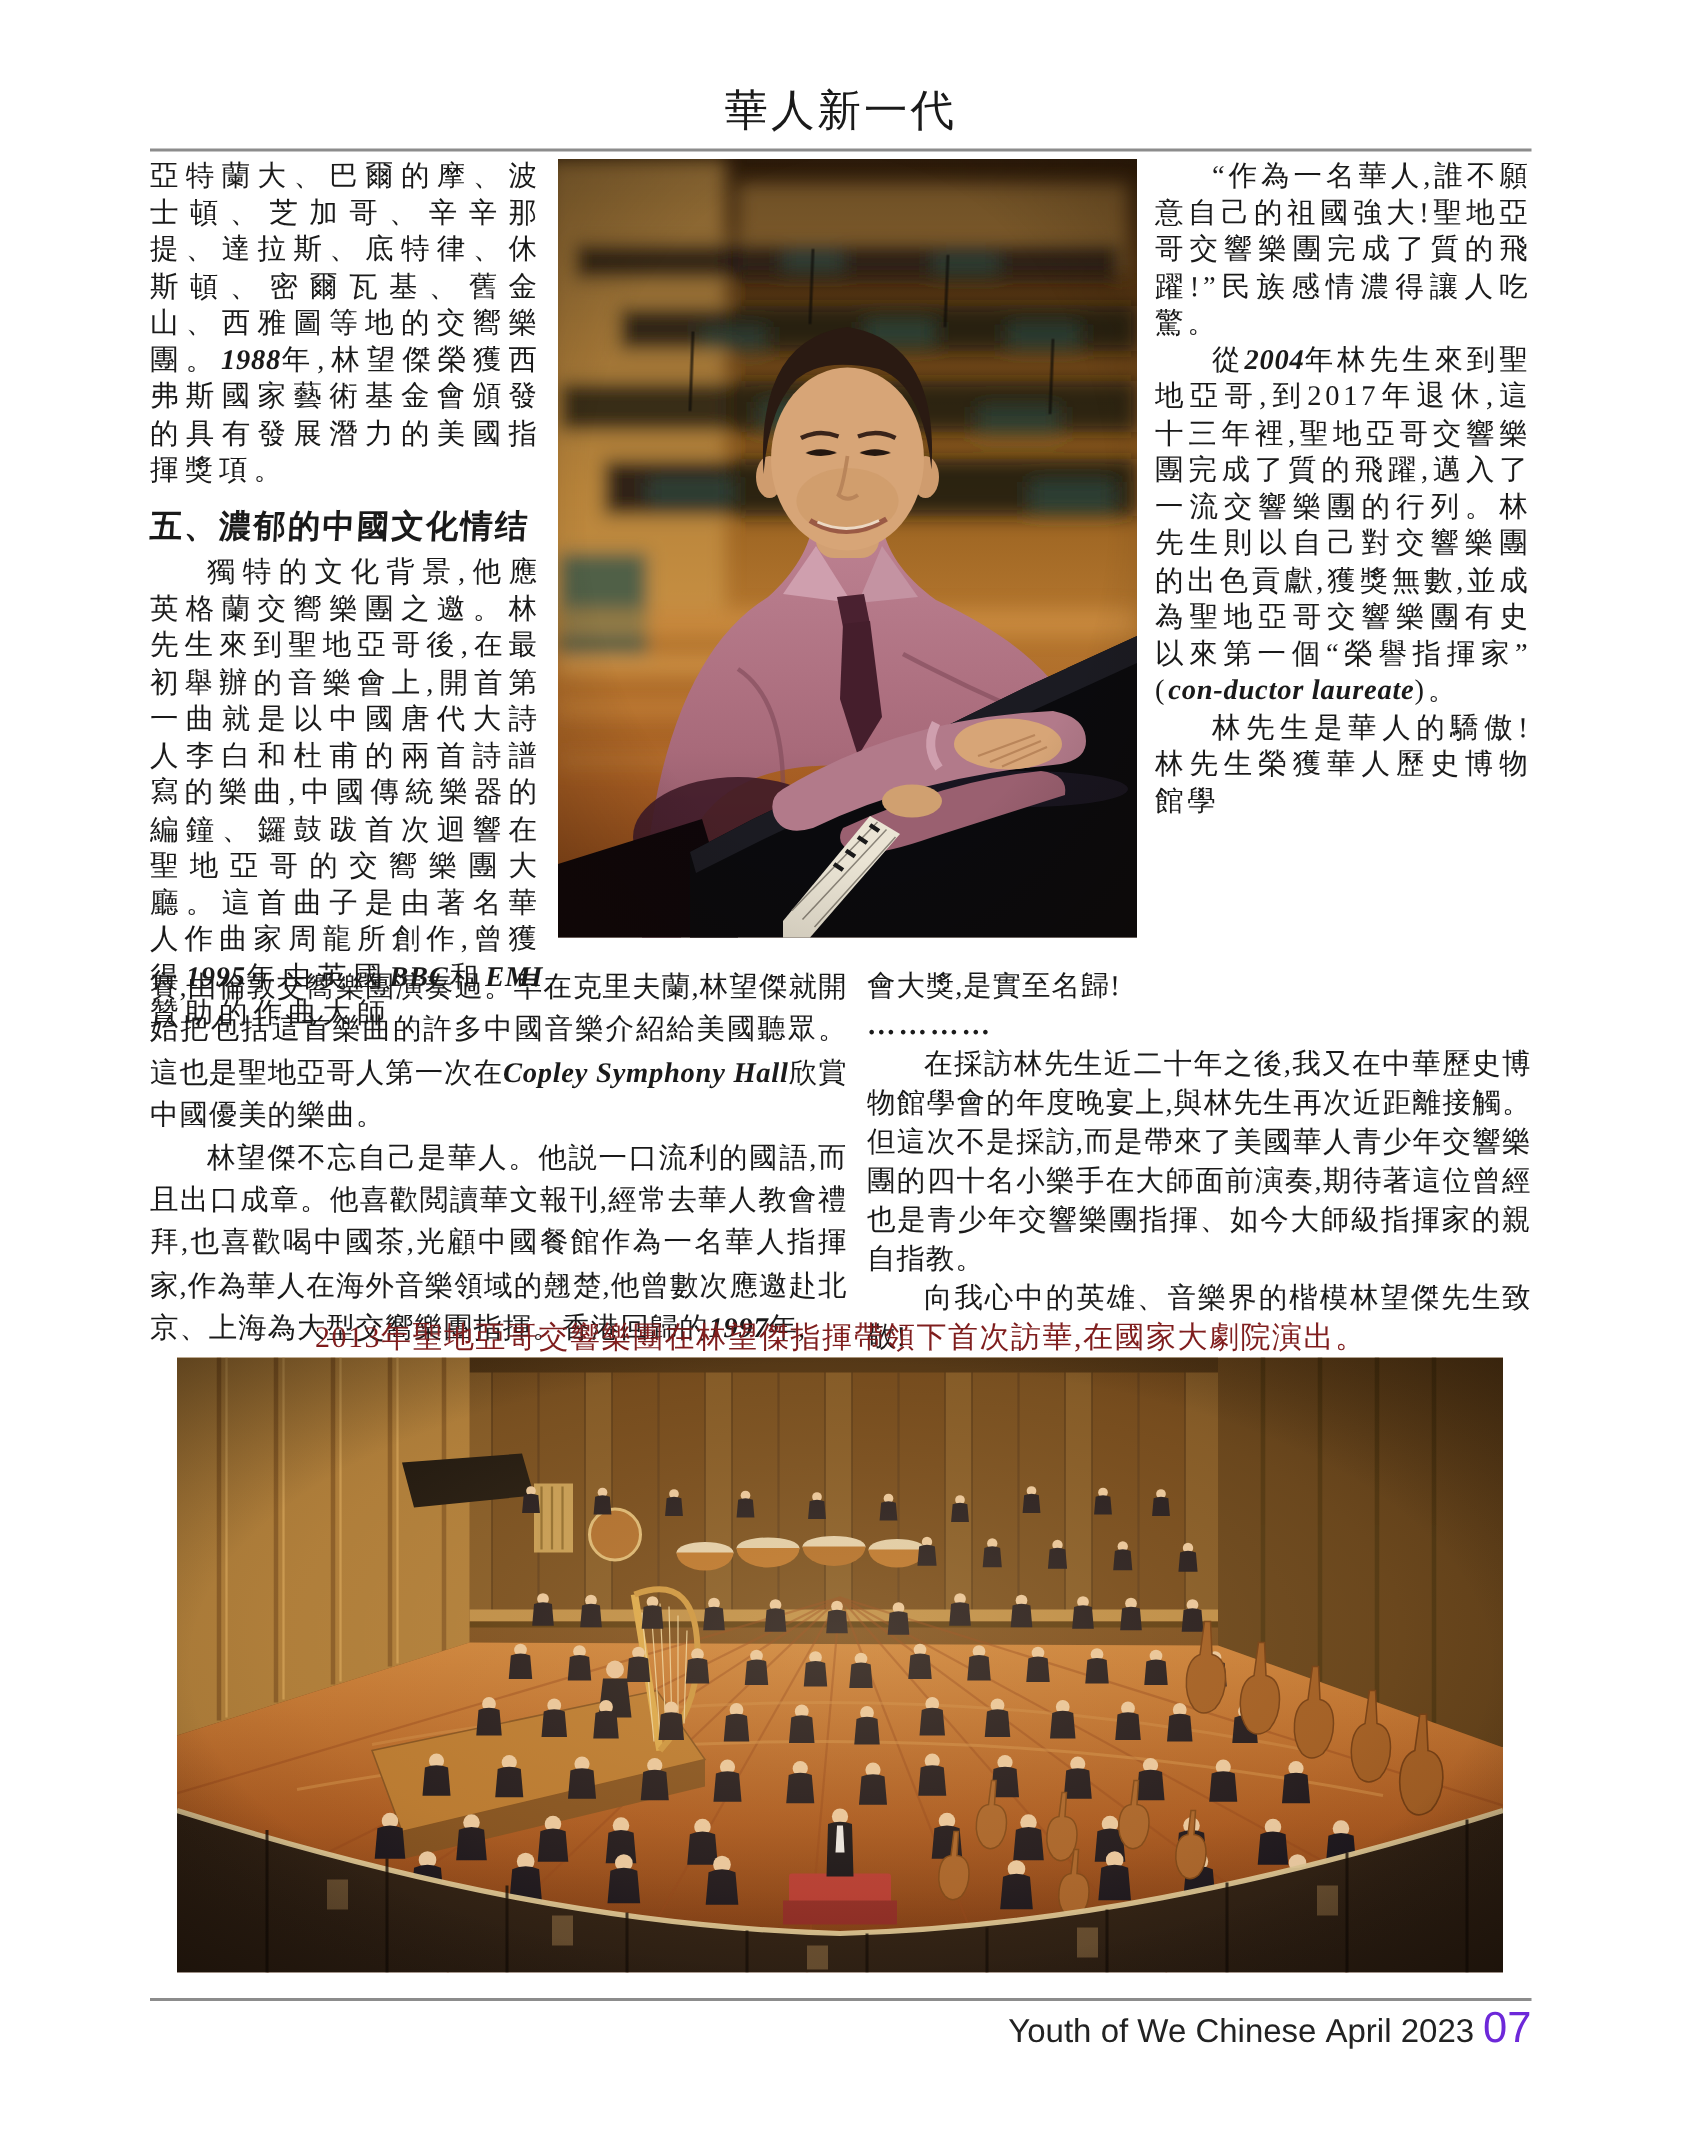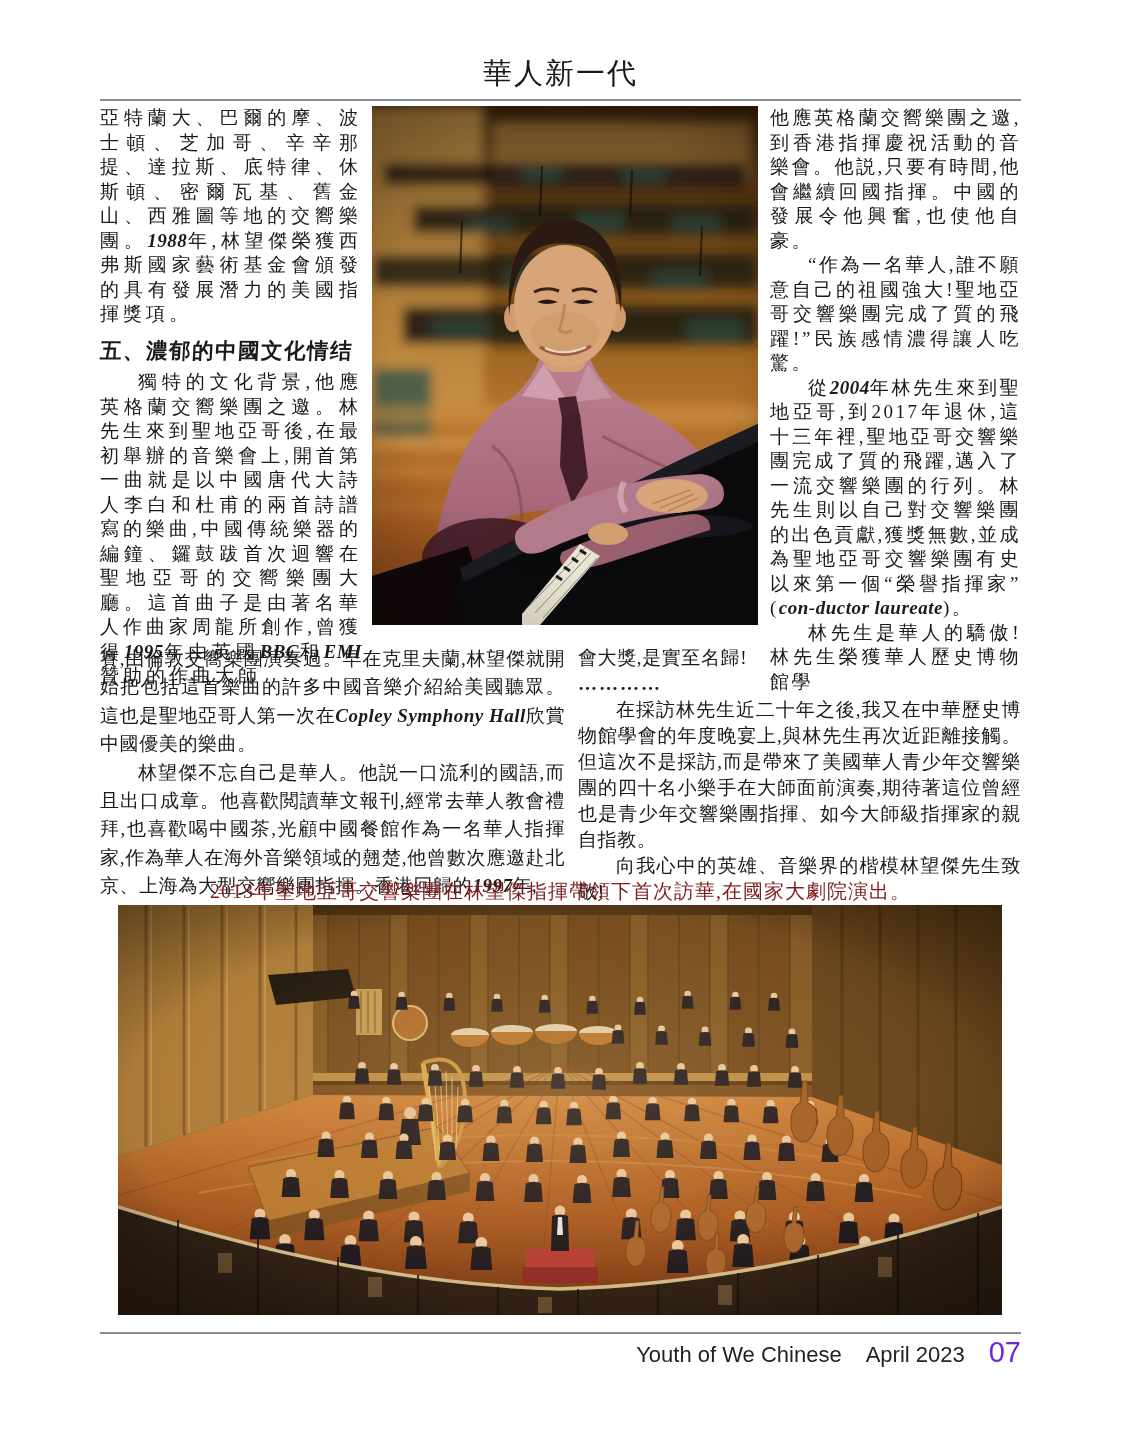--- a/index.html
+++ b/index.html
@@ -24,21 +24,21 @@
      transform:skewX(-3deg);}
   .dots{font-weight:bold;letter-spacing:2px;margin-left:1.1em;}
   .credit{text-align:right;padding-right:16px;}
 
   #caption{left:100px;top:878px;width:921px;text-align:center;font-size:20px;letter-spacing:1px;color:#7f1d1d;}
 
   #portrait{left:372px;top:106px;width:386px;height:519px;}
   #orchestra{left:118px;top:905px;width:884px;height:410px;}
   #portrait svg,#orchestra svg{display:block;width:100%;height:100%;}
 
-  #footer{right:100px;top:1336px;display:flex;align-items:baseline;gap:24px;
+  #footer{right:100px;top:1336px;display:flex;align-items:baseline;gap:6px;
      font-family:"Liberation Sans","DejaVu Sans",sans-serif;color:#222;}
   #footer .jname{font-size:22px;}
   #footer .issue{font-size:22px;}
   #footer .pnum{font-size:29px;color:#6d28d9;}
 </style>
 </head>
 <body>
 
 <div id="page">
 
@@ -147,21 +147,20 @@
       <g>
         <path d="M150,508 L208,438 L228,450 L168,519 L150,519 Z" fill="#eae4d4"></path>
         <path d="M156,501 L213,442 M163,507 L219,447 M171,512 L225,452" stroke="#8a8478" stroke-width="1"></path>
         <path d="M208,444 l6,4 M200,452 l6,4 M192,461 l6,4 M184,470 l6,4" stroke="#1a1a1a" stroke-width="3"></path>
       </g>
       <rect x="0" y="0" width="386" height="519" fill="url(#pvig)"></rect>
     </svg>
   </div>
 
   <div id="col2" class="abs colnarrow">
-    <p><span>他應英格蘭交嚮樂團之邀,到香港指揮慶祝活動的音樂會。他説,只要有時間,他會繼續回國指揮。中國的發展令他興奮,也使他自豪。</span></p>
     <p class="indent"><span>“作為一名華人,誰不願意自己的祖國強大!聖地亞哥交響樂團完成了質的飛躍!”民族感情濃得讓人吃驚。</span></p>
     <p class="indent"><span>從</span><span class="bi">2004</span><span>年林先生來到聖地亞哥,到2017年退休,這十三年裡,聖地亞哥交響樂團完成了質的飛躍,邁入了一流交響樂團的行列。林先生則以自己對交響樂團的出色貢獻,獲獎無數,並成為聖地亞哥交響樂團有史以來第一個“榮譽指揮家”　(</span><span class="bi">con-ductor laureate</span><span>)。</span></p>
     <p class="indent"><span>林先生是華人的驕傲!林先生榮獲華人歷史博物館學</span></p>
   </div>
 
   <div id="block-bl" class="abs">
     <p><span>賽,由倫敦交嚮樂團演奏過。早在克里夫蘭,林望傑就開始把包括這首樂曲的許多中國音樂介紹給美國聽眾。這也是聖地亞哥人第一次在</span><span class="bi">Copley Symphony Hall</span><span>欣賞中國優美的樂曲。</span></p>
     <p class="indent"><span>林望傑不忘自己是華人。他説一口流利的國語,而且出口成章。他喜歡閲讀華文報刊,經常去華人教會禮拜,也喜歡喝中國茶,光顧中國餐館作為一名華人指揮家,作為華人在海外音樂領域的翹楚,他曾數次應邀赴北京、上海為大型交嚮樂團指揮。香港回歸的</span><span class="bi">1997</span><span>年,</span></p>
   </div>
 

